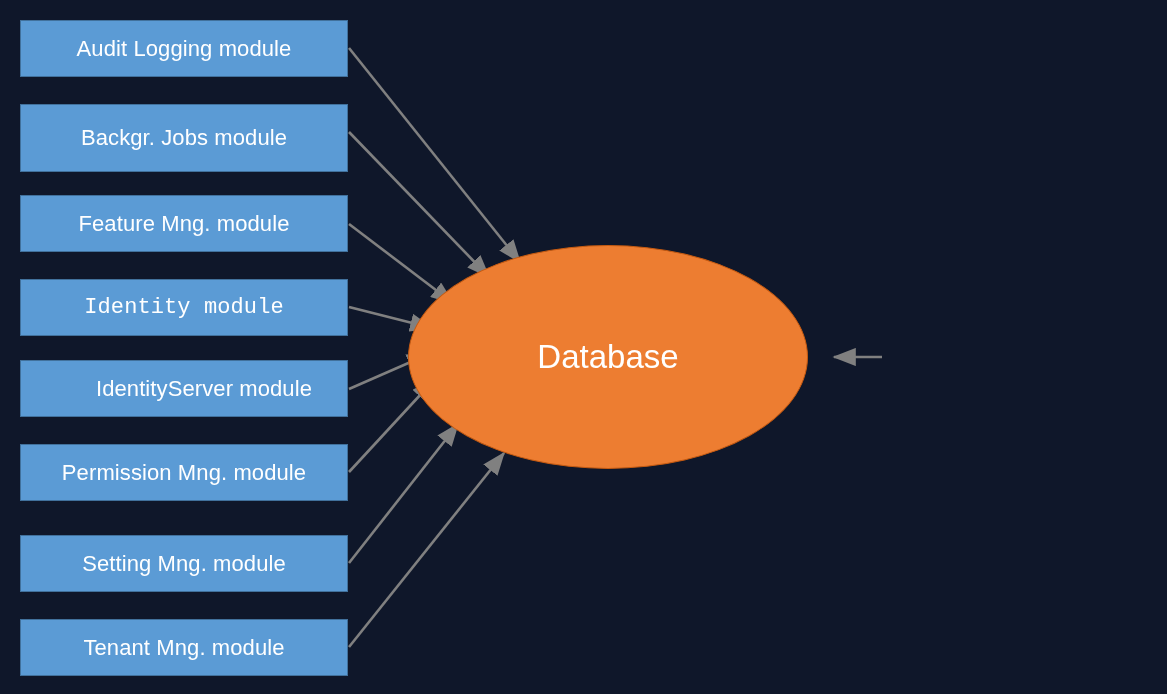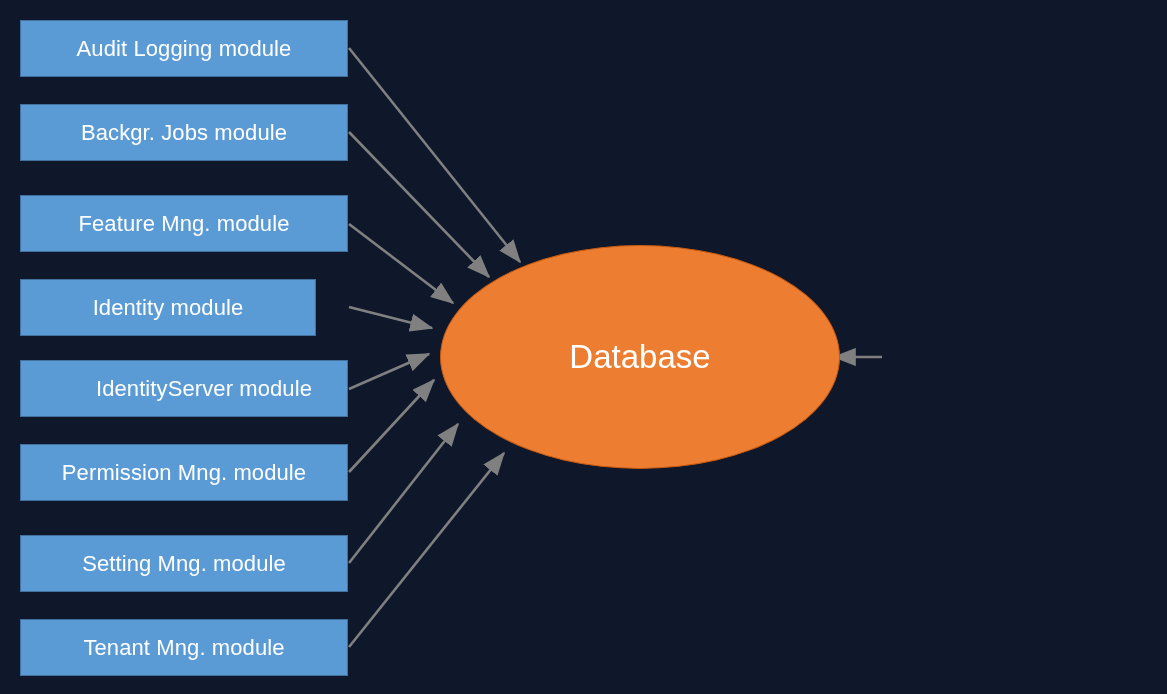--- a/index.html
+++ b/index.html
@@ -102,46 +102,46 @@
       <line x1="349" y1="563" x2="458" y2="424"></line>
       <line x1="349" y1="647" x2="504" y2="453"></line>
       <line x1="882" y1="357" x2="834" y2="357"></line>
     </g>
   </svg>
 
   <div class="module-box" style="left:20px; top:20px; width:328px; height:57px;">
     <span>Audit Logging module</span>
   </div>
 
-  <div class="module-box" style="left:20px; top:104px; width:328px; height:57px;">
+  <div class="module-box" style="left:20px; top:104px; width:328px; height:68px;">
     <span>Backgr. Jobs module</span>
   </div>
 
   <div class="module-box" style="left:20px; top:195px; width:328px; height:57px;">
     <span>Feature Mng. module</span>
   </div>
 
-  <div class="module-box" style="left:20px; top:279px; width:296px; height:57px;">
+  <div class="module-box" style="left:20px; top:279px; width:328px; height:57px;font-family:Liberation Mono, monospace;">
     <span>Identity module</span>
   </div>
 
   <div class="module-box" style="left:20px; top:360px; width:328px; height:57px;padding-left:40px;">
     <span>IdentityServer module</span>
   </div>
 
   <div class="module-box" style="left:20px; top:444px; width:328px; height:57px;">
     <span>Permission Mng. module</span>
   </div>
 
   <div class="module-box" style="left:20px; top:535px; width:328px; height:57px;">
     <span>Setting Mng. module</span>
   </div>
 
   <div class="module-box" style="left:20px; top:619px; width:328px; height:57px;">
     <span>Tenant Mng. module</span>
   </div>
 
-  <div class="db-ellipse" style="left:440px; top:245px; width:400px; height:224px;">
+  <div class="db-ellipse" style="left:408px; top:245px; width:400px; height:224px;">
     <div class="db-title">Database</div>
   </div>
 
 
 </div>
 
 </body></html>

